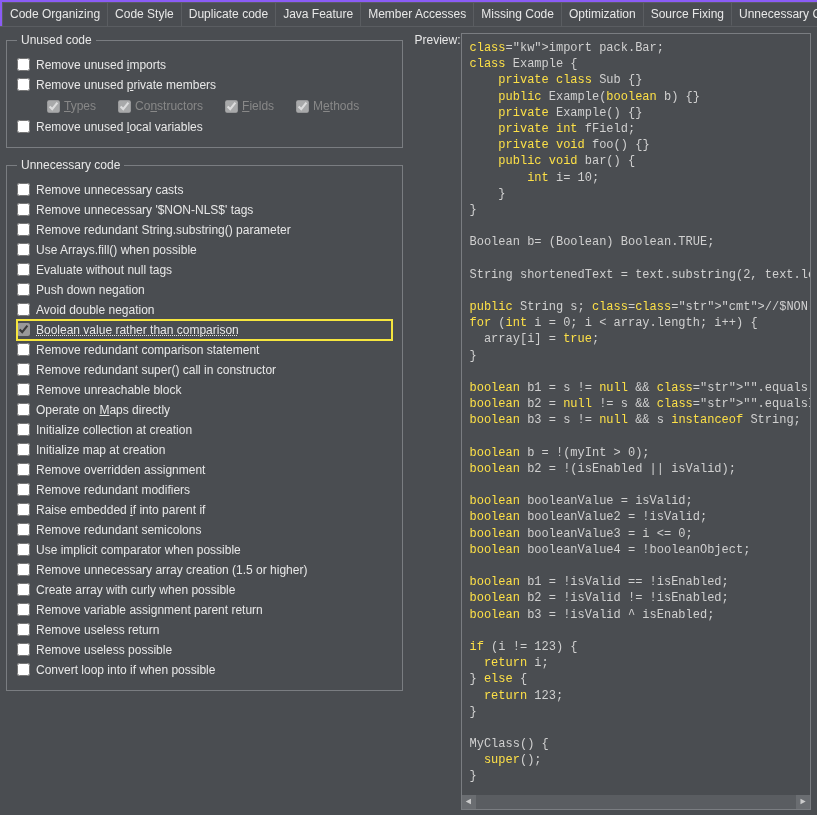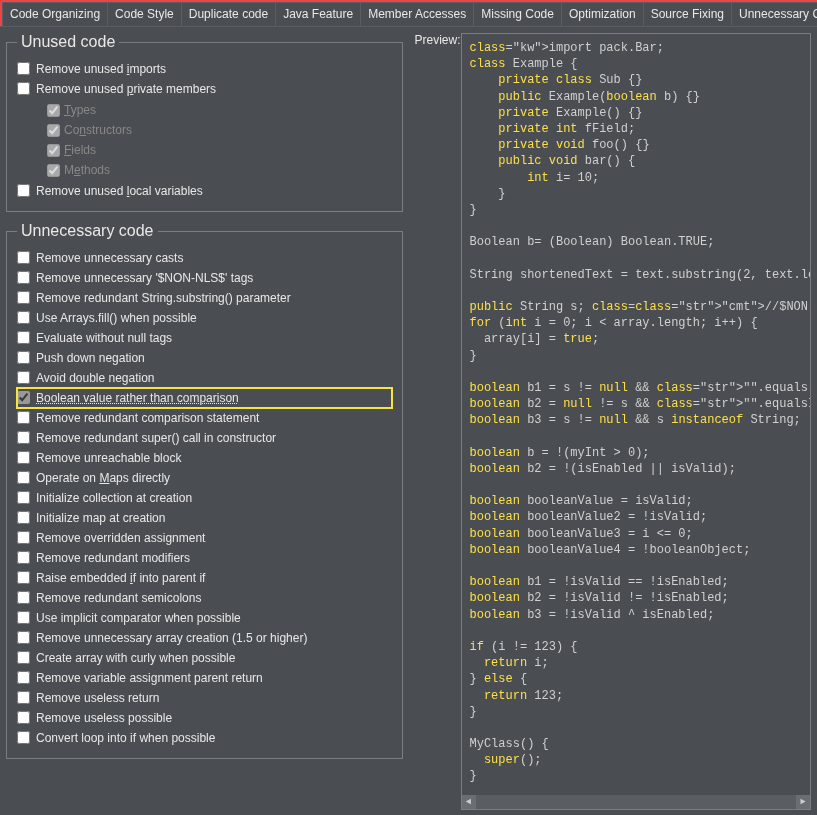--- a/index.html
+++ b/index.html
@@ -7,21 +7,21 @@
     font-family: "Segoe UI", Tahoma, sans-serif;
     font-size: 12px;
     background: #4a4d51;
     color: #e8e8e8;
     width: 817px;
     height: 815px;
     overflow: hidden;
   }
   .tabbar {
     display: flex;
-    background: #ef4444;
+    background: #8b5cf6;
     border-bottom: 1px solid #5a5d61;
     padding: 2px 2px 0 2px;
   }
   .tab {
     padding: 4px 7px;
     background: #4a4d51;
     border: 1px solid #5a5d61;
     border-bottom: none;
     color: #e8e8e8;
     margin-right: -1px;
@@ -51,21 +51,21 @@
     flex-direction: row;
   }
   fieldset {
     border: 1px solid #7a7d81;
     margin: 0 0 10px 0;
     padding: 8px 10px 10px 10px;
   }
   legend {
     padding: 0 4px;
     color: #e8e8e8;
-    font-size: 16px;
+    font-size: 12px;
   }
   .check-row {
     display: flex;
     align-items: flex-start;
     padding: 3px 0;
     gap: 6px;
   }
   .check-row input[type="checkbox"] {
     width: 13px;
     height: 13px;
@@ -73,23 +73,22 @@
   }
   .check-row.highlighted {
     outline: 2px solid #f5e53e;
     outline-offset: -1px;
   }
   .check-row.highlighted span {
     text-decoration: underline dotted;
   }
   .sub-row {
     display: flex;
-    gap: 6px;
+    gap: 22px;
     padding: 4px 0 4px 30px;
-    flex-direction: column;
   }
   .sub-check {
     display: flex;
     align-items: center;
     gap: 4px;
     color: #888;
   }
   .sub-check input[type="checkbox"] {
     width: 13px;
     height: 13px;

